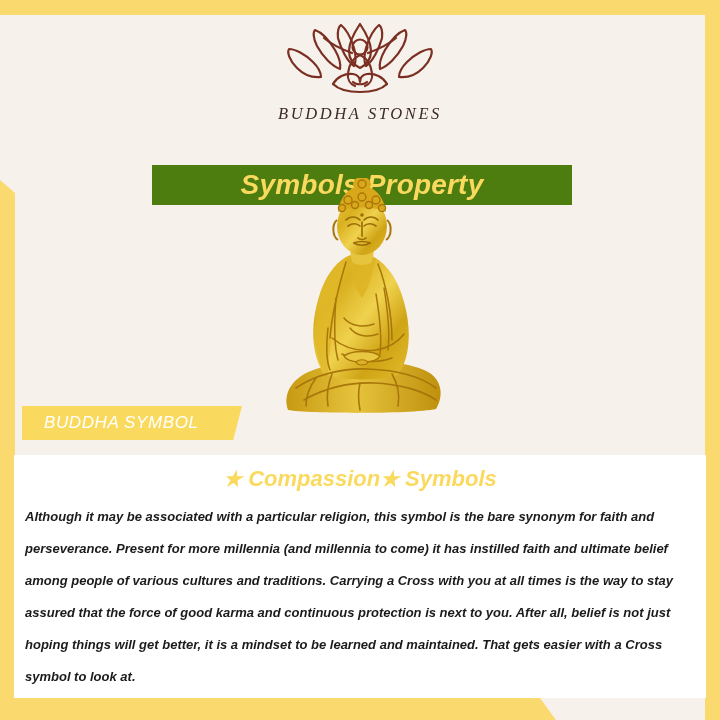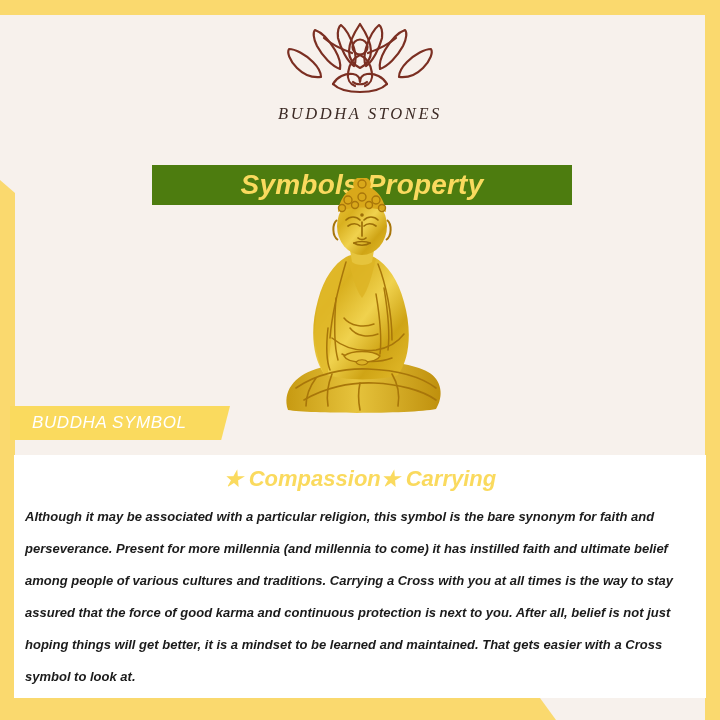--- a/index.html
+++ b/index.html
@@ -88,21 +88,21 @@
   
   .statue {
     position: absolute;
     left: 272px; top: 178px;
     width: 176px; height: 236px;
   }
 
   
   .symbol-tag {
     position: absolute;
-    left: 10px; top: 406px;
+    left: 22px; top: 406px;
     width: 220px; height: 34px;
     background: #fada5e;
     clip-path: polygon(0 0, 100% 0, 96% 100%, 0 100%);
     display: flex;
     align-items: center;
   }
   .symbol-tag-text {
     color: #ffffff;
     font-size: 17px;
     letter-spacing: 0.6px;
@@ -273,18 +273,18 @@
   </div>
 
   <div class="symbol-tag">
     <span class="symbol-tag-text">BUDDHA SYMBOL</span>
   </div>
 
   <div class="card">
     <div class="virtues">
       <span class="star">★</span>
       <span>Compassion</span><span class="star">★</span>
-      <span>Carrying</span>
+      <span>Symbols</span>
     </div>
     <p class="body-copy">Although it may be associated with a particular religion, this symbol is the bare synonym for faith and perseverance. Present for more millennia (and millennia to come) it has instilled faith and ultimate belief among people of various cultures and traditions. Carrying a Cross with you at all times is the way to stay assured that the force of good karma and continuous protection is next to you. After all, belief is not just hoping things will get better, it is a mindset to be learned and maintained. That gets easier with a Cross symbol to look at.</p>
   </div>
 
 </div>
 
 </body></html>

